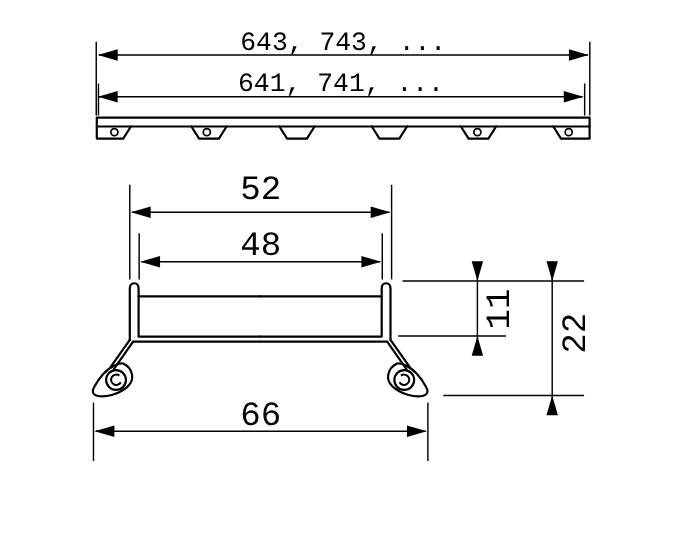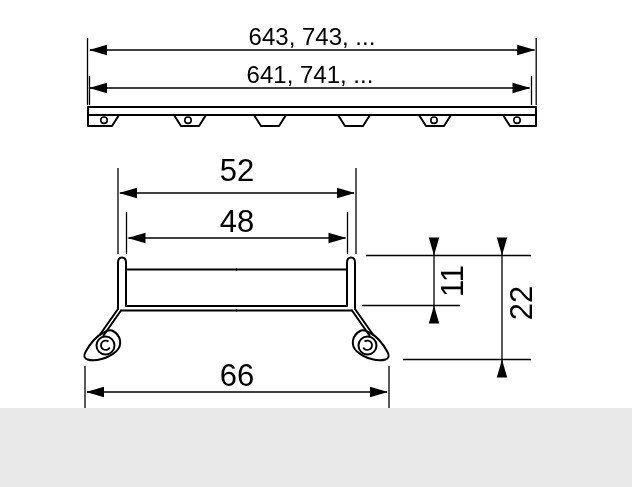--- a/index.html
+++ b/index.html
@@ -1,19 +1,19 @@
 <!DOCTYPE html>
 <html><head>
 <meta charset="utf-8">
 <style>
   html,body{margin:0;padding:0;background:#e9e9e9;}
   .stage{
-    position:relative;width:632px;height:408px;margin:0 auto;
+    position:relative;width:632px;height:487px;margin:0 auto;
     background:#ffffff;overflow:hidden;
-    font-family:Liberation Sans, sans-serif;
+    font-family:Liberation Mono, monospace;
   }
   svg{position:absolute;left:0;top:0;}
   
   .obj{stroke:#000;stroke-width:2;fill:none;stroke-linejoin:round;stroke-linecap:round;}
   .obj-fill{stroke:#000;stroke-width:2;fill:#fff;stroke-linejoin:round;}
   
   .dim{stroke:#000;stroke-width:1.3;fill:none;}
   .arr{fill:#000;stroke:none;}
   .hole{stroke:#000;stroke-width:1.6;fill:#fff;}
   .roll{stroke:#000;stroke-width:1.8;fill:none;}

